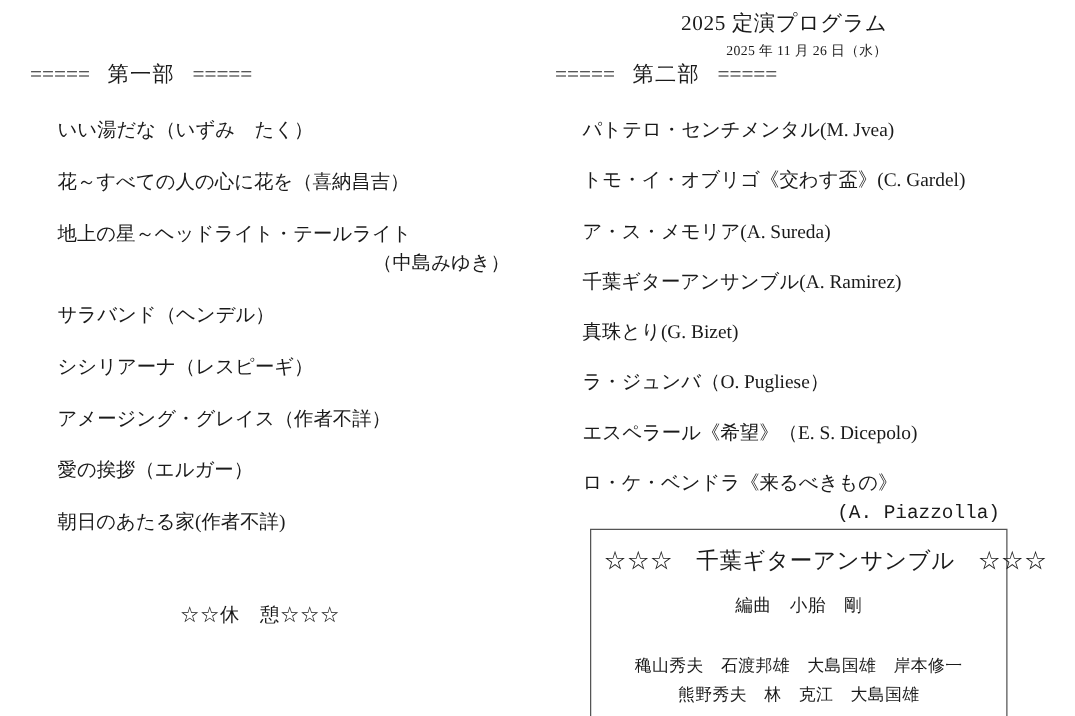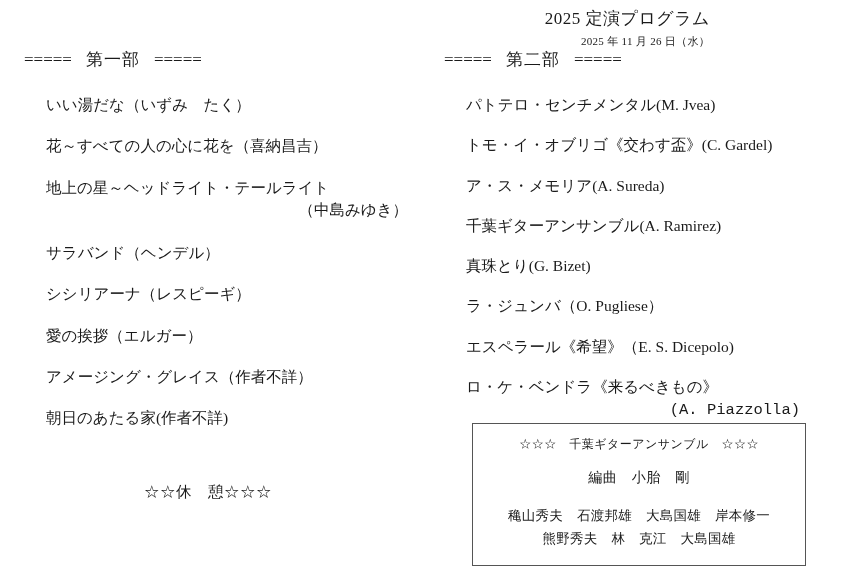--- a/index.html
+++ b/index.html
@@ -104,29 +104,29 @@
     position: absolute;
     left: 472px;
     top: 423px;
     width: 334px;
     border: 1px solid #555;
     padding: 12px 10px 14px 10px;
     box-sizing: border-box;
     text-align: center;
   }
   .ensemble-title {
-    font-size: 12px;
+    font-size: 18px;
     letter-spacing: 0.5px;
     margin-bottom: 16px;
     white-space: nowrap;
   }
   .ensemble-arr {
     font-size: 14px;
     letter-spacing: 0.5px;
-    margin-bottom: 18px;
+    margin-bottom: 28px;
     white-space: nowrap;
   }
   .ensemble-members {
     font-size: 13.5px;
     line-height: 1.7;
     letter-spacing: 0.3px;
     white-space: nowrap;
   }
   .ensemble-members div { white-space: pre; }
 </style>
@@ -143,22 +143,22 @@
   <div class="col col-left">
     <div class="section-heading">
       <span class="eq">=====</span><span class="title">第一部</span><span class="eq">=====</span>
     </div>
     <ul class="prog-list">
       <li class="prog-item"><span>いい湯だな（いずみ　たく）</span></li>
       <li class="prog-item"><span>花～すべての人の心に花を（喜納昌吉）</span></li>
       <li class="prog-item"><span>地上の星～ヘッドライト・テールライト</span><span class="cont">（中島みゆき）</span></li>
       <li class="prog-item"><span>サラバンド（ヘンデル）</span></li>
       <li class="prog-item"><span>シシリアーナ（レスピーギ）</span></li>
+      <li class="prog-item"><span>アメージング・グレイス（作者不詳）</span></li>
       <li class="prog-item"><span>愛の挨拶（エルガー）</span></li>
-      <li class="prog-item"><span>アメージング・グレイス（作者不詳）</span></li>
       <li class="prog-item"><span>朝日のあたる家(作者不詳)</span></li>
     </ul>
   </div>
 
   <div class="intermission">☆☆休　憩☆☆☆</div>
 
   <div class="col col-right">
     <div class="section-heading">
       <span class="eq">=====</span><span class="title">第二部</span><span class="eq">=====</span>
     </div>

